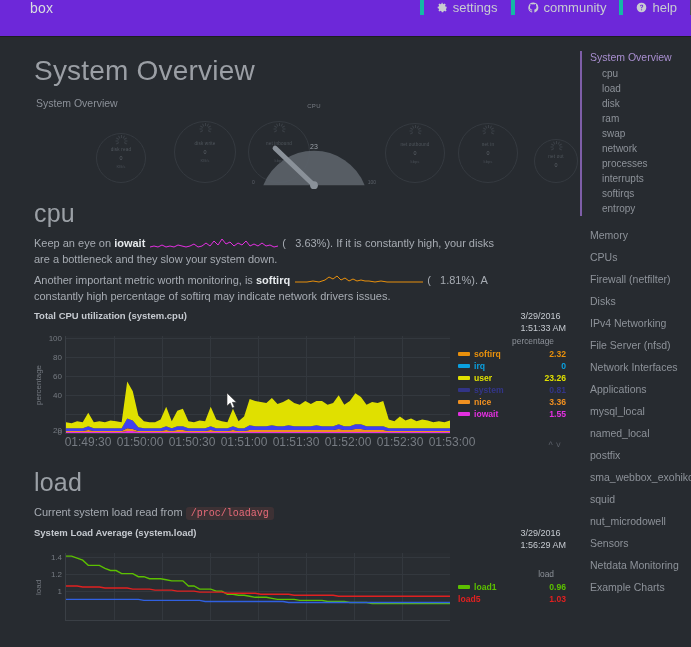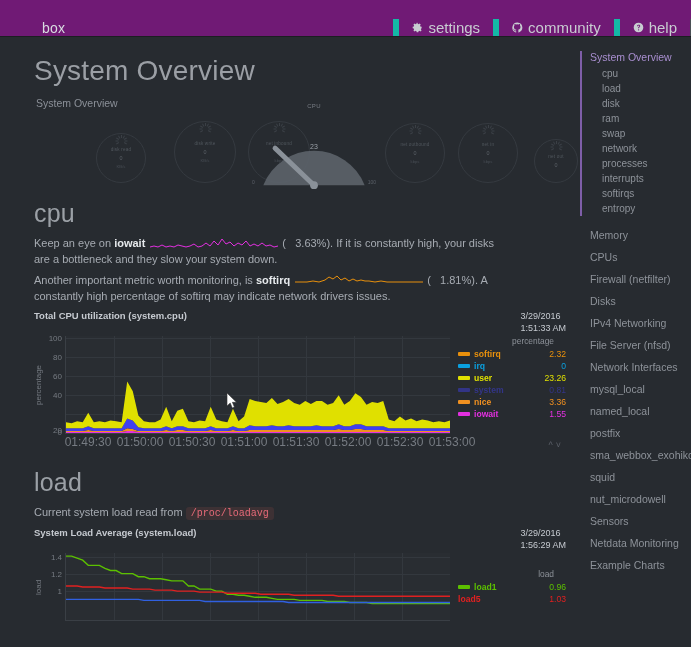--- a/index.html
+++ b/index.html
@@ -9,37 +9,37 @@
     background: #272b30;
     font-family: "Liberation Sans", sans-serif;
     color: #b8bcc2;
     overflow: hidden;
     position: relative;
   }
 
   
   .navbar {
     height: 37px;
-    background: #701a75;
+    background: #6d28d9;
     border-bottom: 1px solid #1c1e22;
-    display: flex; align-items: flex-end;
-    position: relative; z-index: 40; padding-left: 12px;
+    display: flex; align-items: flex-start;
+    position: relative; z-index: 40;
   }
   .navbar-brand {
     display:flex; align-items:center;
     padding: 0 16px 0 30px;
     color: #d8dce0; font-size: 14px; letter-spacing: .2px;
   }
   .navbar-spacer { flex: 1; }
   .navbar-items { display:flex; align-items:stretch; }
   .nav-item {
     display:flex; align-items:center; gap:5px;
     padding: 0 13px;
-    font-size: 15px; color: #c8ccd1;
-    border-left: 6px solid #14b8a6;
+    font-size: 13px; color: #c8ccd1;
+    border-left: 4px solid #14b8a6;
     cursor: pointer;
     white-space: nowrap;
   }
   .nav-item:last-child { border-right: 1px solid #4b5055; }
   .nav-ico { display:inline-block; width:11px; height:11px; position:relative; }
   .nav-ico svg { display:block; width:11px; height:11px; fill:#c8ccd1; }
 
   
   .page { display:flex; height: 610px; }
   .content {
@@ -162,21 +162,21 @@
     width: 116px; padding-left: 8px; font-size: 8.6px;
     position: relative;
   }
   .legend-unit { text-align:right; color:#8d9299; font-size:8.4px; padding-right:12px; margin-bottom:2px;}
   .legend-row {
     display:flex; align-items:center; justify-content:space-between;
     height: 12px; cursor:pointer;
   }
   .legend-name { display:flex; align-items:center; gap:4px; font-weight:bold; }
   .legend-swatch { width:12px; height:4px; border-radius:1px; display:inline-block; }
-  .legend-val { font-weight:normal; font-variant-numeric: tabular-nums; }
+  .legend-val { font-weight:bold; font-variant-numeric: tabular-nums; }
   .legend-row.disabled .legend-name,
   .legend-row.disabled .legend-val { opacity:.45; }
   .resize-handles {
     position:absolute; right:2px; bottom:-2px;
     font-size:9px; color:#5c6169; letter-spacing:3px;
   }
 
   
   .side-group { position:relative; padding-left: 10px; }
   .side-group.active::before {
@@ -561,20 +561,21 @@
     </div>
     <div class="side-spacer"></div>
     <div>
       <div class="side-link">Memory</div>
       <div class="side-link">CPUs</div>
       <div class="side-link">Firewall (netfilter)</div>
       <div class="side-link">Disks</div>
       <div class="side-link">IPv4 Networking</div>
       <div class="side-link">File Server (nfsd)</div>
       <div class="side-link">Network Interfaces</div>
+      <div class="side-link">Applications</div>
       <div class="side-link">mysql_local</div>
       <div class="side-link">named_local</div>
       <div class="side-link">postfix</div>
       <div class="side-link">sma_webbox_exohiko</div>
       <div class="side-link">squid</div>
       <div class="side-link">nut_microdowell</div>
       <div class="side-link">Sensors</div>
       <div class="side-link">Netdata Monitoring</div>
       <div class="side-link">Example Charts</div>
     </div>

